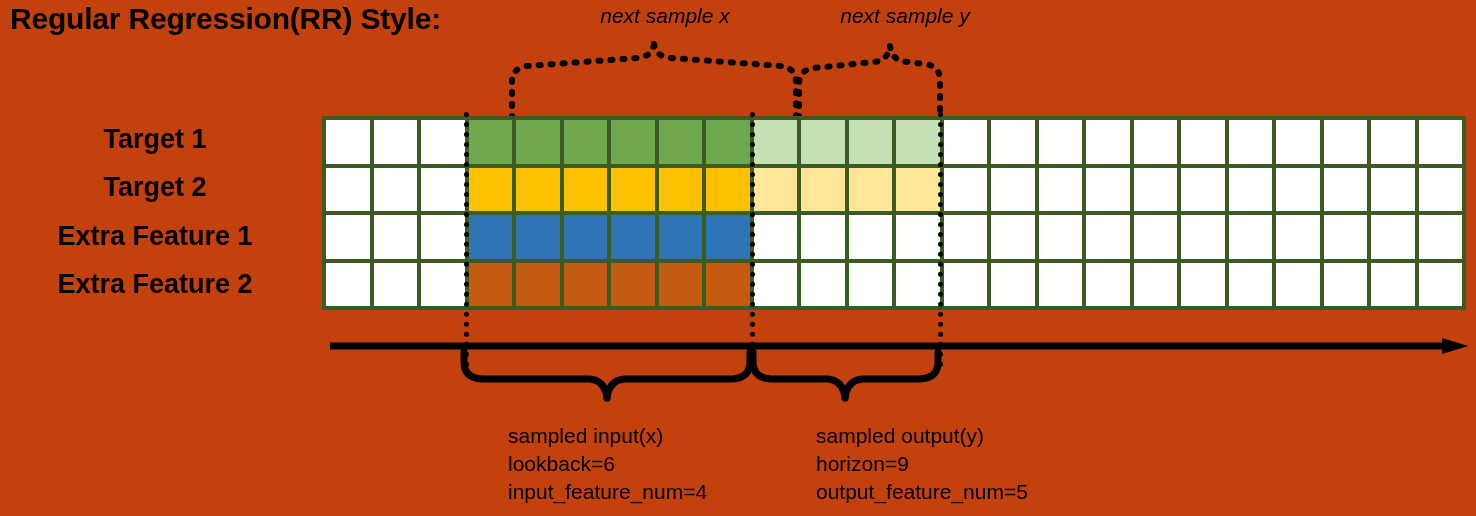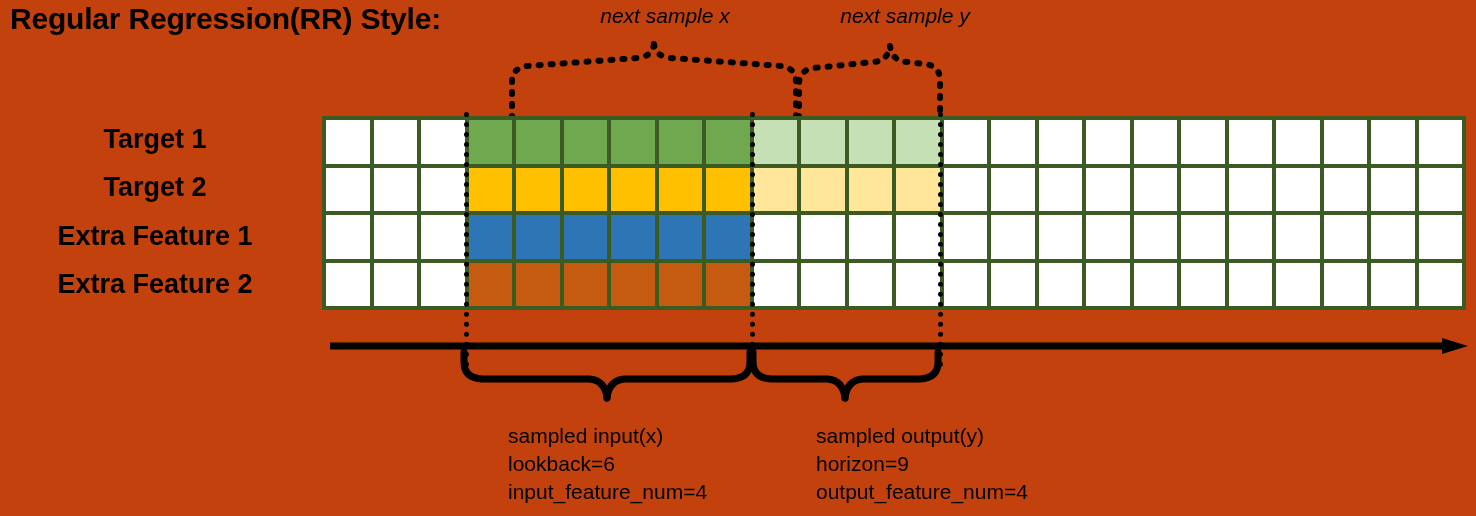--- a/index.html
+++ b/index.html
@@ -281,16 +281,16 @@
   </svg>
 
   <div class="note" id="note-x">
     <div>sampled input(x)</div>
     <div>lookback=6</div>
     <div>input_feature_num=4</div>
   </div>
   <div class="note" id="note-y">
     <div>sampled output(y)</div>
     <div>horizon=9</div>
-    <div>output_feature_num=4</div>
+    <div>output_feature_num=5</div>
   </div>
 
 </div>
 
 </body></html>

